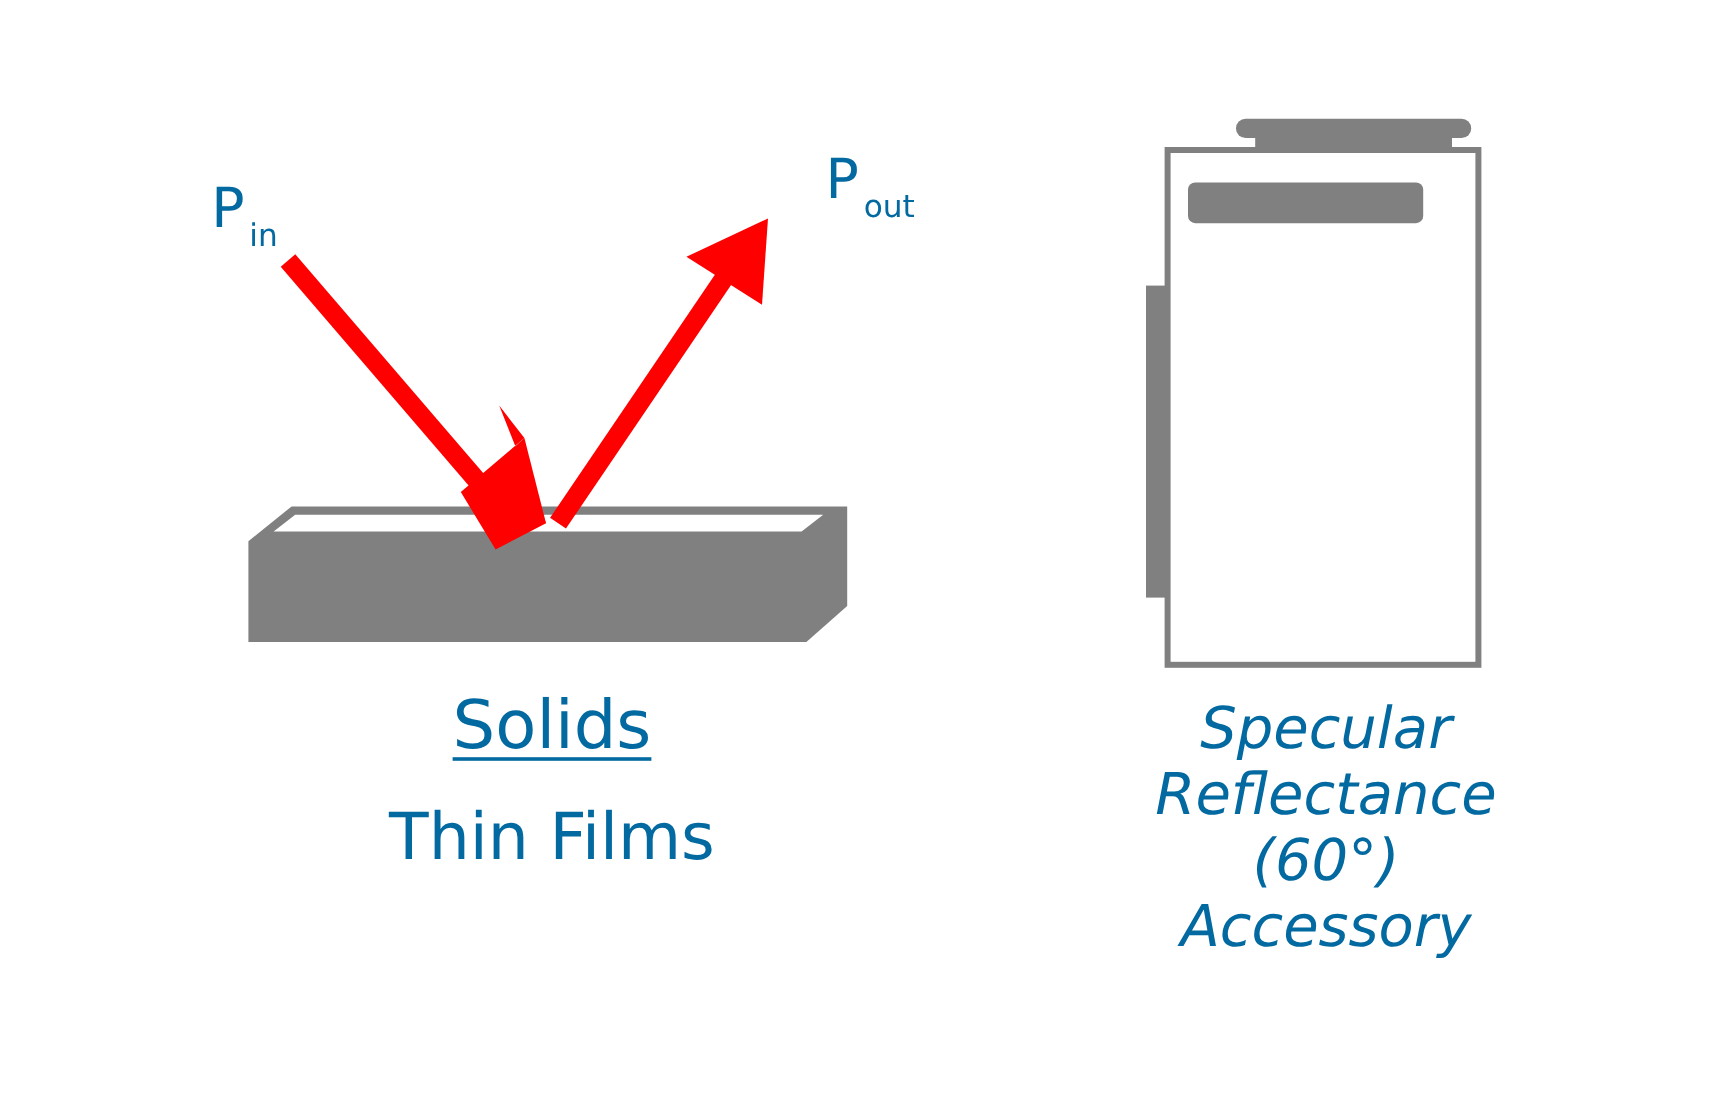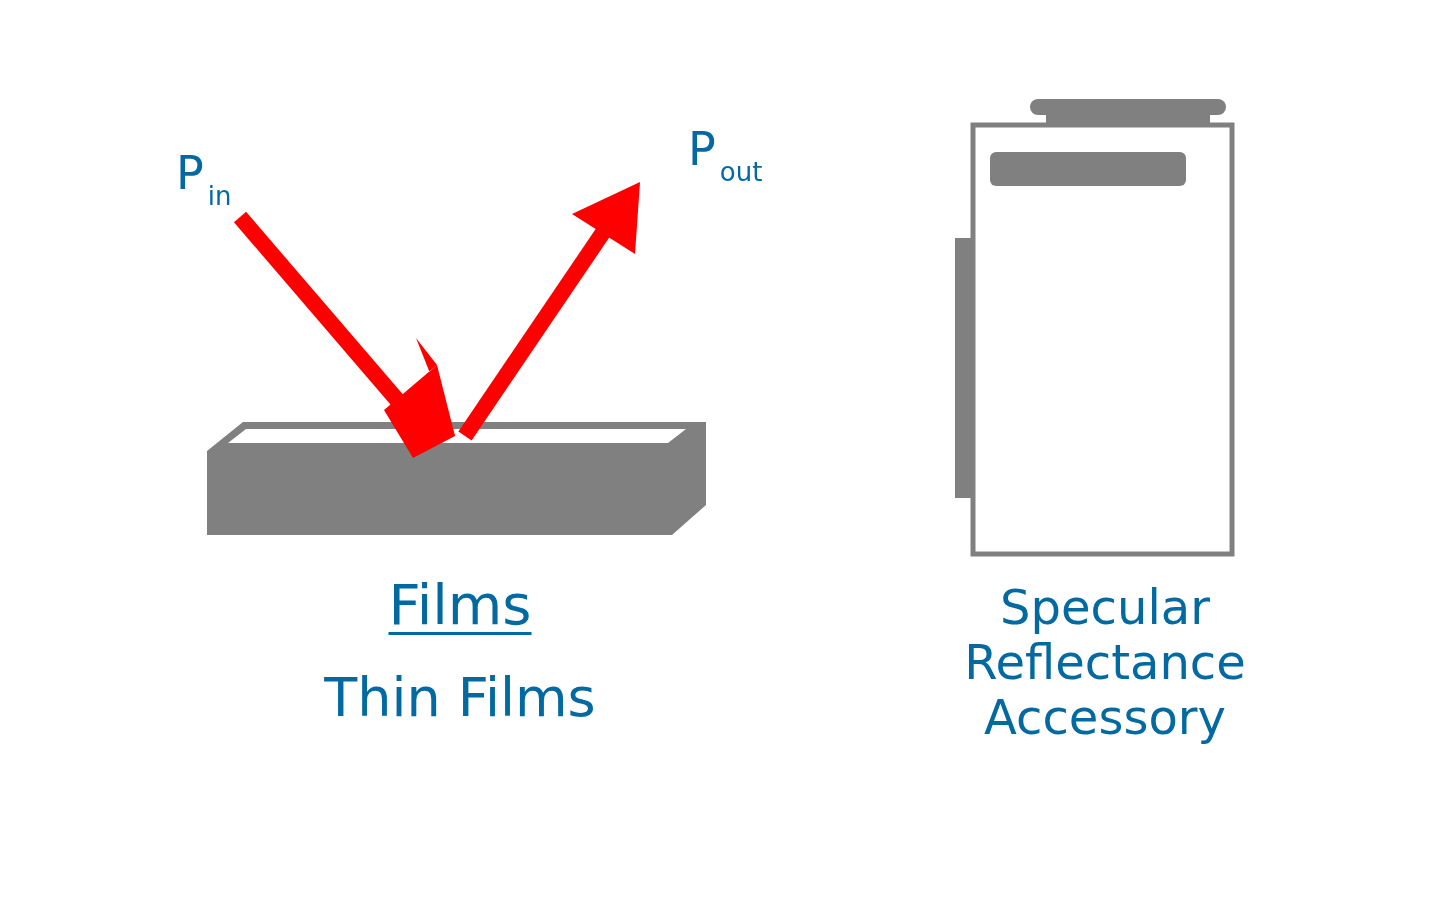--- a/index.html
+++ b/index.html
@@ -6,21 +6,21 @@
   body { width:1440px; height:918px; position:relative; overflow:hidden;
          font-family:"Liberation Sans", sans-serif; color:#808080; }
   svg.art { position:absolute; left:0; top:0; }
   .label { position:absolute; text-align:center; color:#0369a1; font-family:"DejaVu Sans", sans-serif; }
   .pin { position:absolute; left:176px; top:150px; font-size:46px; line-height:1; }
   .pin sub, .pout sub { font-size:26px; vertical-align:baseline; position:relative; top:16px; margin-left:4px; }
   .pout { position:absolute; left:648px; top:126px; font-size:46px; line-height:1;margin-left:40px; }
   .solids { position:absolute; left:260px; width:400px; top:572px; font-size:56px; line-height:66px; }
   .solids-word { text-decoration:underline; text-decoration-thickness:3px; text-underline-offset:8px; }
   .thin { position:absolute; left:240px; width:440px; top:662px; font-size:54px; line-height:72px; }
-  .spec { position:absolute; left:900px; width:410px; top:580px; font-size:48px; line-height:55px; }
+  .spec { position:absolute; left:900px; width:410px; top:580px; font-size:48px; line-height:55px; font-style:italic; }
 </style>
 </head>
 <body>
 
 <svg class="art" width="1440" height="918" viewBox="0 0 1440 918">
 
   <g>
     <polygon points="207,451 243,422 706,422 706,505 672,535 207,535" fill="#808080"></polygon>
     <polygon points="228,443 246,429 686,429 668,443" fill="#ffffff"></polygon>
   </g>
@@ -41,20 +41,21 @@
     <rect x="1046" y="110" width="164" height="18" fill="#808080"></rect>
     <rect x="973" y="125" width="259" height="429" fill="#ffffff" stroke="#808080" stroke-width="5"></rect>
     <rect x="990" y="152" width="196" height="34" rx="6" fill="#808080"></rect>
     <rect x="955" y="238" width="16" height="260" fill="#808080"></rect>
   </g>
 </svg>
 
 <div class="label pin"><span>P</span><sub>in</sub></div>
 <div class="label pout"><span>P</span><sub>out</sub></div>
 
-<div class="label solids"><span class="solids-word">Films</span></div>
+<div class="label solids"><span class="solids-word">Solids</span></div>
 <div class="label thin">Thin Films</div>
 
 <div class="label spec">
   <div>Specular</div>
   <div>Reflectance</div>
+  <div>(60°)</div>
   <div>Accessory</div>
 </div>
 
 </body></html>

